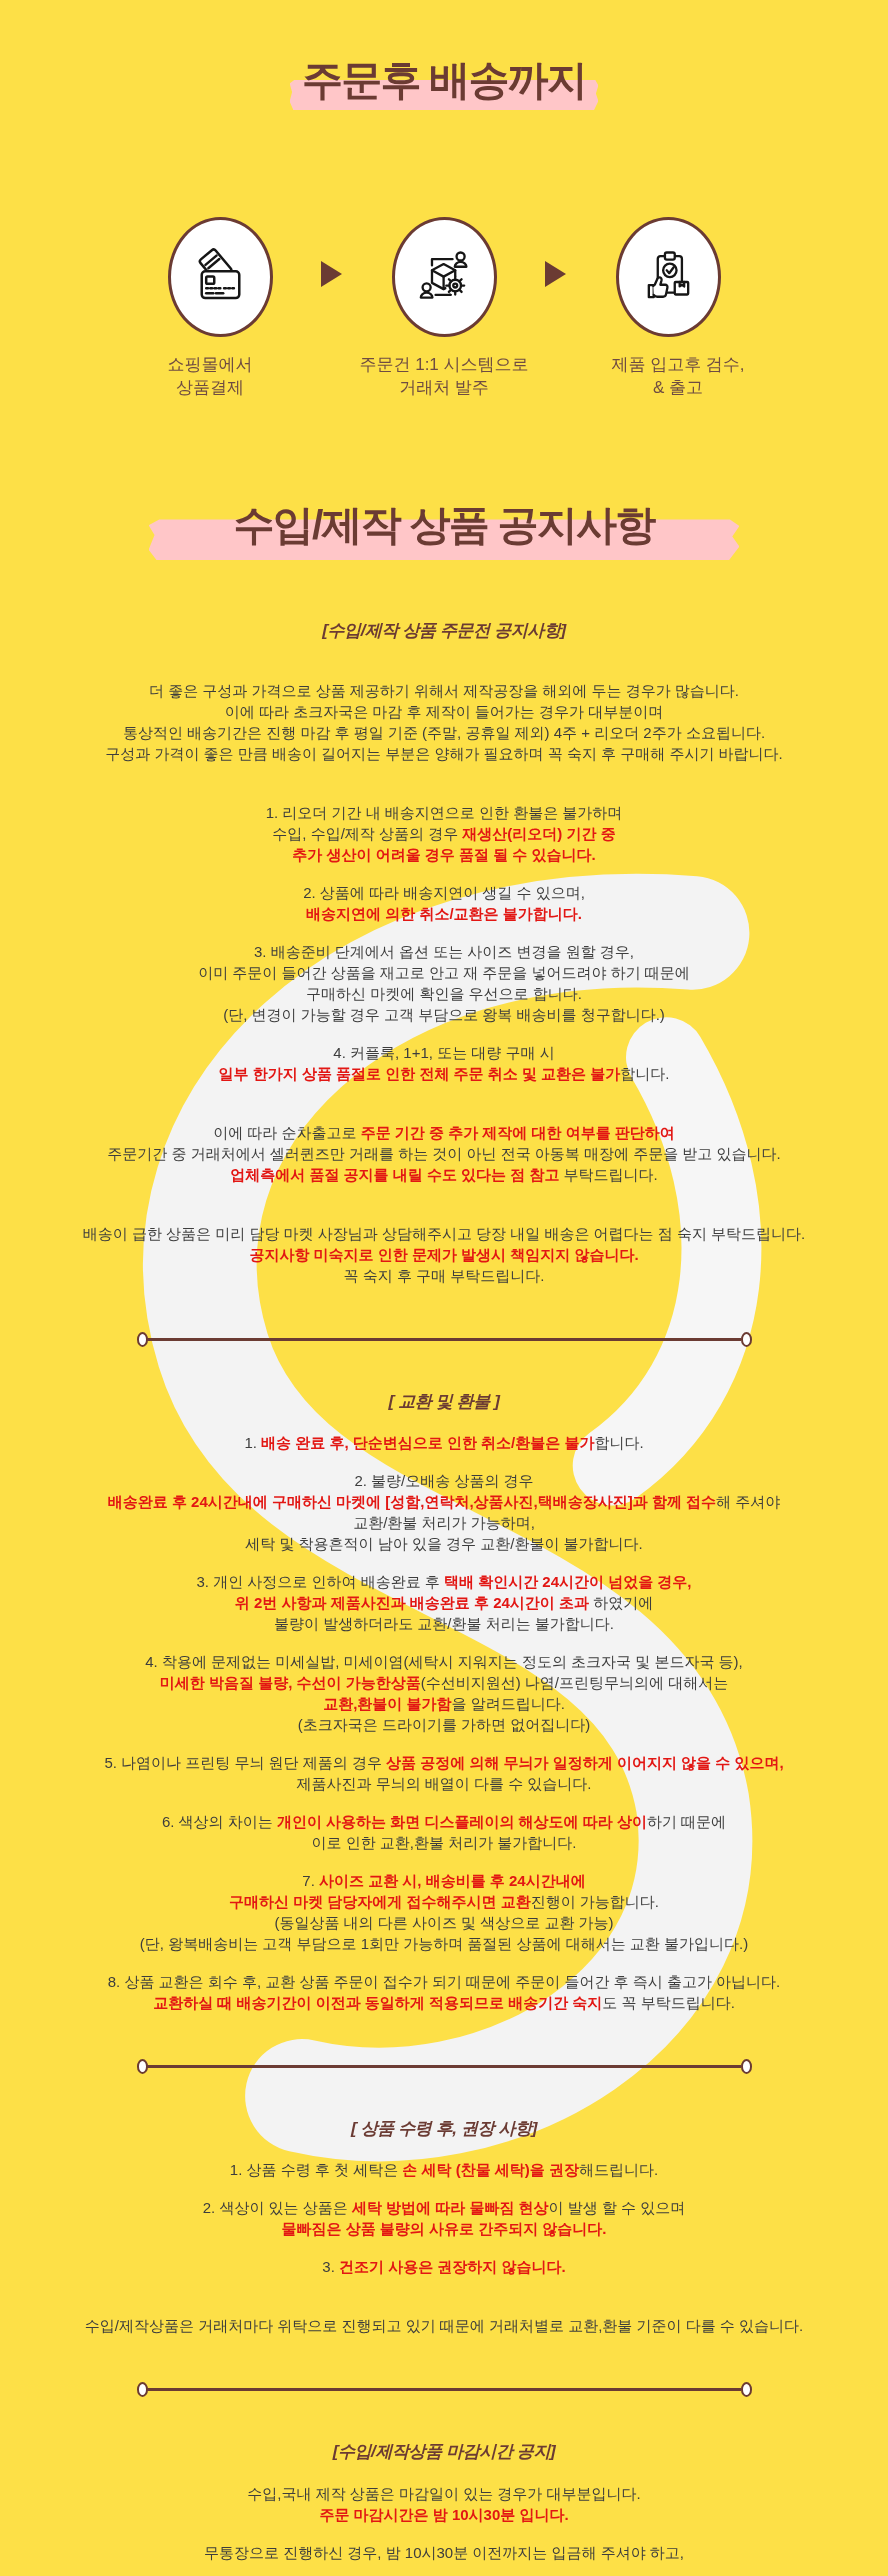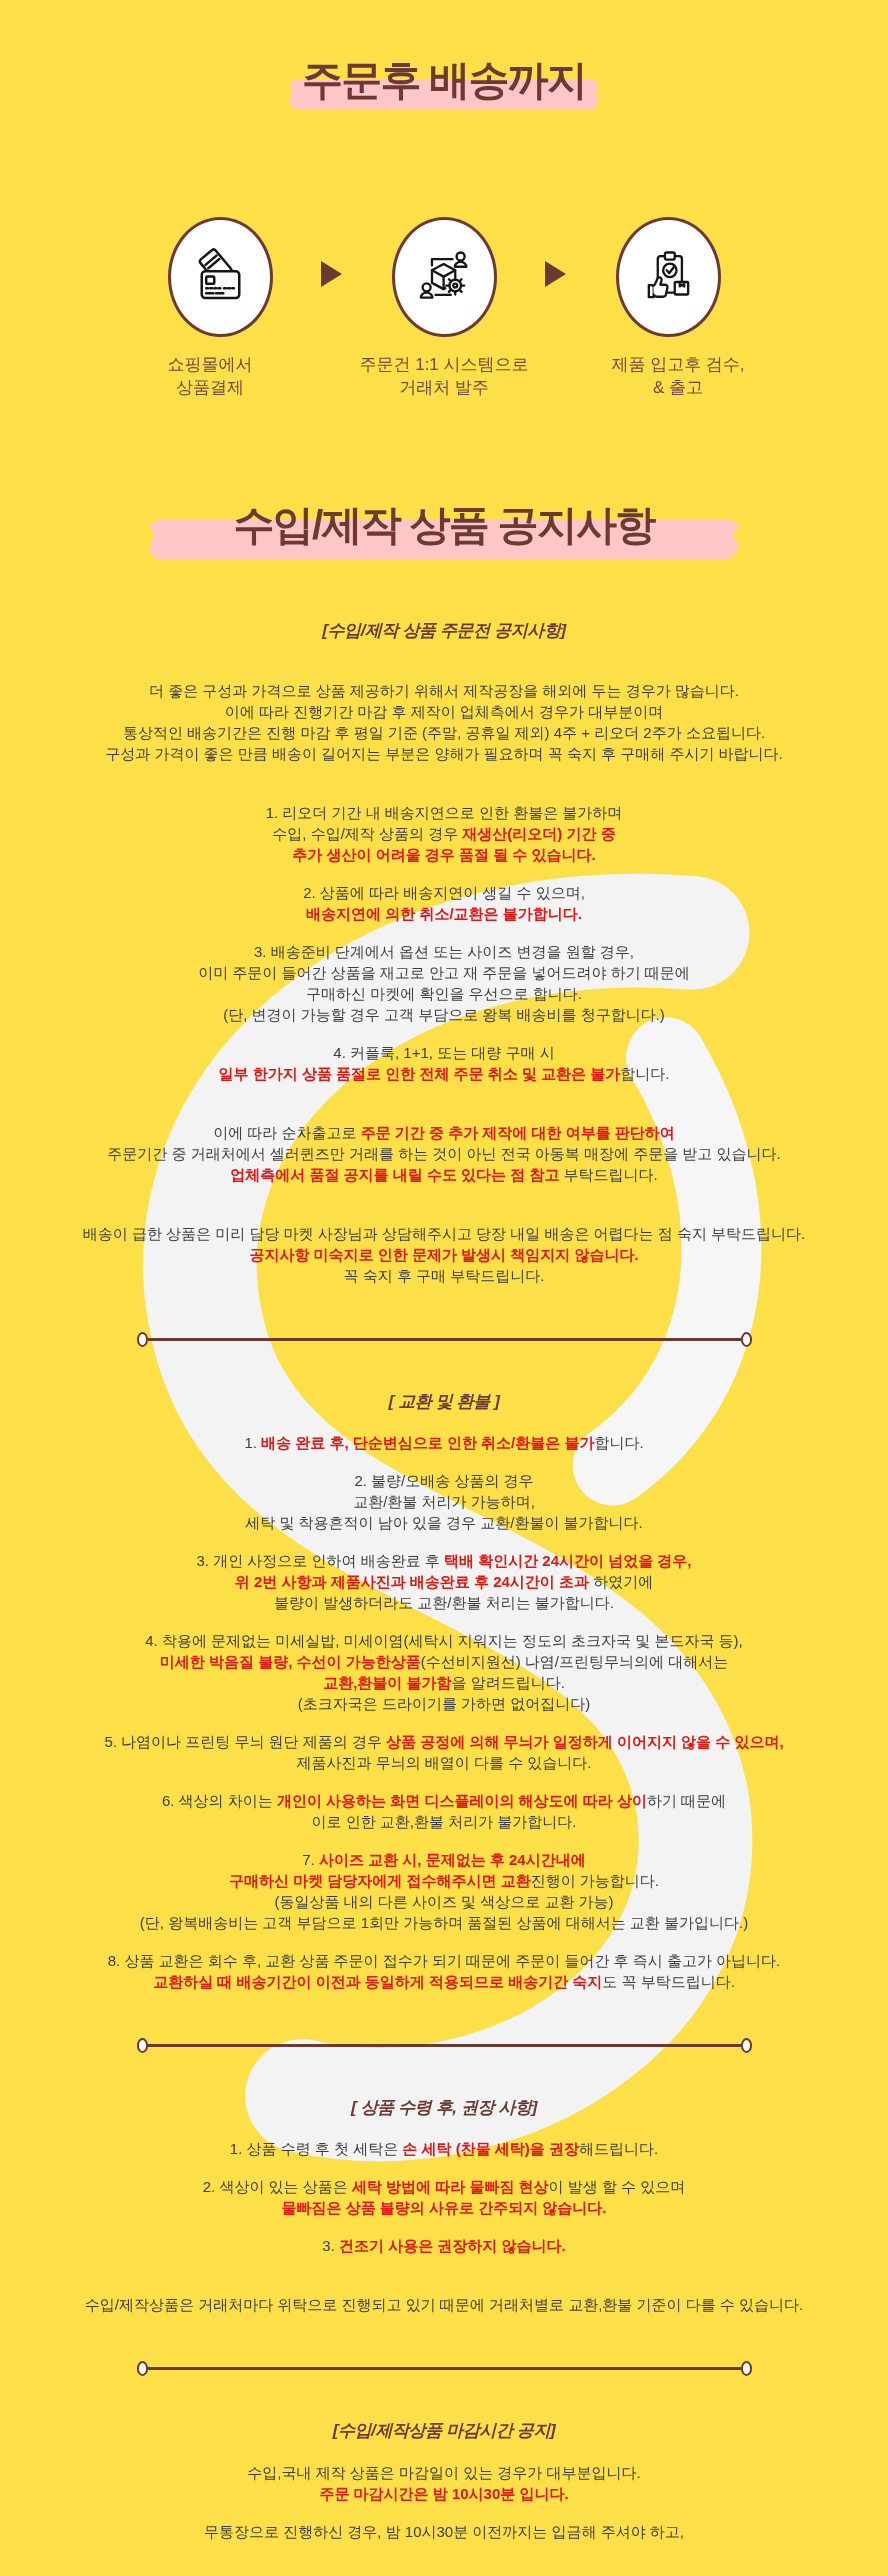--- a/index.html
+++ b/index.html
@@ -145,21 +145,21 @@
       <span class="big-title">
         <span class="band band-wide"></span>
         <span class="txt">수입/제작 상품 공지사항</span>
       </span>
     </div>
 
     <div class="notice">
         <div class="sec-heading">[수입/제작 상품 주문전 공지사항]</div>
         <div class="block gap">
           <div class="line"><span>더 좋은 구성과 가격으로 상품 제공하기 위해서 제작공장을 해외에 두는 경우가 많습니다.</span></div>
-          <div class="line"><span>이에 따라 진행기간 마감 후 제작이 업체측에서 경우가 대부분이며</span></div>
+          <div class="line"><span>이에 따라 초크자국은 마감 후 제작이 들어가는 경우가 대부분이며</span></div>
           <div class="line"><span>통상적인 배송기간은 진행 마감 후 평일 기준 (주말, 공휴일 제외) 4주 + 리오더 2주가 소요됩니다.</span></div>
           <div class="line"><span>구성과 가격이 좋은 만큼 배송이 길어지는 부분은 양해가 필요하며 꼭 숙지 후 구매해 주시기 바랍니다.</span></div>
         </div>
         <div class="block gap">
           <div class="line"><span>1. 리오더 기간 내 배송지연으로 인한 환불은 불가하며</span></div>
           <div class="line"><span>수입, 수입/제작 상품의 경우 </span><span class="red">재생산(리오더) 기간 중</span></div>
           <div class="line"><span class="red">추가 생산이 어려울 경우 품절 될 수 있습니다.</span></div>
         </div>
         <div class="block">
           <div class="line"><span>2. 상품에 따라 배송지연이 생길 수 있으며,</span></div>
@@ -189,20 +189,21 @@
           <span class="ring"></span>
           <span class="bar"></span>
           <span class="ring"></span>
         </div>
         <div class="sec-heading">[ 교환 및 환불 ]</div>
         <div class="block">
           <div class="line"><span>1. </span><span class="red">배송 완료 후, 단순변심으로 인한 취소/환불은 불가</span><span>합니다.</span></div>
         </div>
         <div class="block">
           <div class="line"><span>2. 불량/오배송 상품의 경우</span></div>
+          <div class="line"><span class="red">배송완료 후 24시간내에 구매하신 마켓에 [성함,연락처,상품사진,택배송장사진]과 함께 접수</span><span>해 주셔야</span></div>
           <div class="line"><span>교환/환불 처리가 가능하며,</span></div>
           <div class="line"><span>세탁 및 착용흔적이 남아 있을 경우 교환/환불이 불가합니다.</span></div>
         </div>
         <div class="block">
           <div class="line"><span>3. 개인 사정으로 인하여 배송완료 후 </span><span class="red">택배 확인시간 24시간이 넘었을 경우,</span></div>
           <div class="line"><span class="red">위 2번 사항과 제품사진과 배송완료 후 24시간이 초과</span><span> 하였기에</span></div>
           <div class="line"><span>불량이 발생하더라도 교환/환불 처리는 불가합니다.</span></div>
         </div>
         <div class="block">
           <div class="line"><span>4. 착용에 문제없는 미세실밥, 미세이염(세탁시 지워지는 정도의 초크자국 및 본드자국 등),</span></div>
@@ -212,21 +213,21 @@
         </div>
         <div class="block">
           <div class="line"><span>5. 나염이나 프린팅 무늬 원단 제품의 경우 </span><span class="red">상품 공정에 의해 무늬가 일정하게 이어지지 않을 수 있으며,</span></div>
           <div class="line"><span>제품사진과 무늬의 배열이 다를 수 있습니다.</span></div>
         </div>
         <div class="block">
           <div class="line"><span>6. 색상의 차이는 </span><span class="red">개인이 사용하는 화면 디스플레이의 해상도에 따라 상이</span><span>하기 때문에</span></div>
           <div class="line"><span>이로 인한 교환,환불 처리가 불가합니다.</span></div>
         </div>
         <div class="block">
-          <div class="line"><span>7. </span><span class="red">사이즈 교환 시, 문제없는 후 24시간내에</span></div>
+          <div class="line"><span>7. </span><span class="red">사이즈 교환 시, 배송비를 후 24시간내에</span></div>
           <div class="line"><span class="red">구매하신 마켓 담당자에게 접수해주시면 교환</span><span>진행이 가능합니다.</span></div>
           <div class="line"><span>(동일상품 내의 다른 사이즈 및 색상으로 교환 가능)</span></div>
           <div class="line"><span>(단, 왕복배송비는 고객 부담으로 1회만 가능하며 품절된 상품에 대해서는 교환 불가입니다.)</span></div>
         </div>
         <div class="block">
           <div class="line"><span>8. 상품 교환은 회수 후, 교환 상품 주문이 접수가 되기 때문에 주문이 들어간 후 즉시 출고가 아닙니다.</span></div>
           <div class="line"><span class="red">교환하실 때 배송기간이 이전과 동일하게 적용되므로 배송기간 숙지</span><span>도 꼭 부탁드립니다.</span></div>
         </div>
         <div class="divider">
           <span class="ring"></span>

